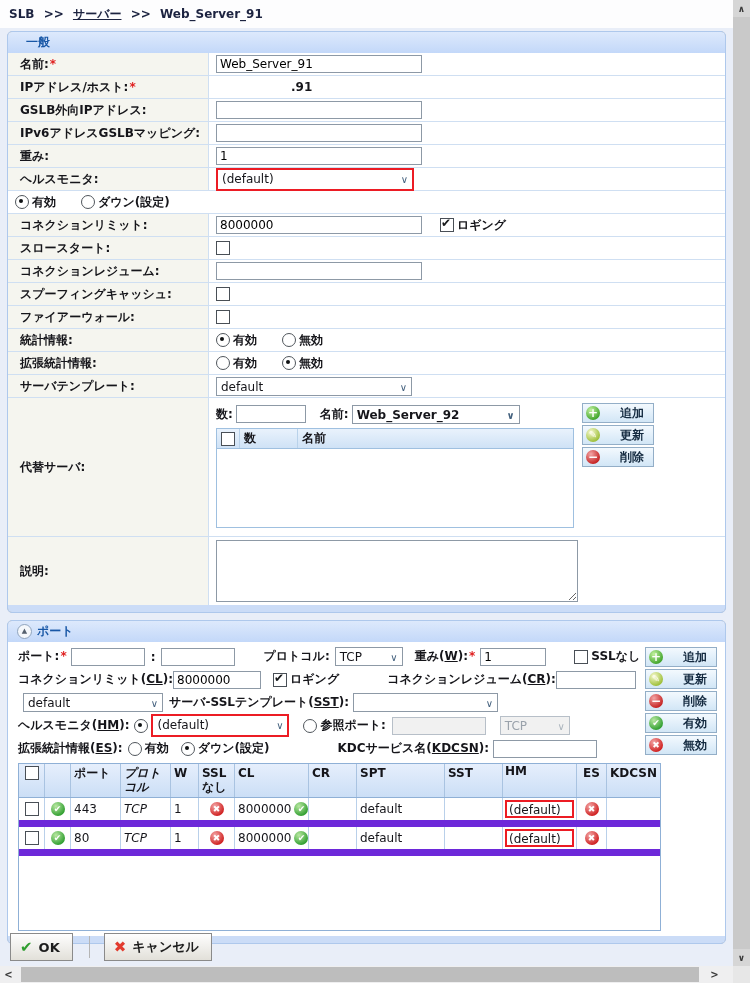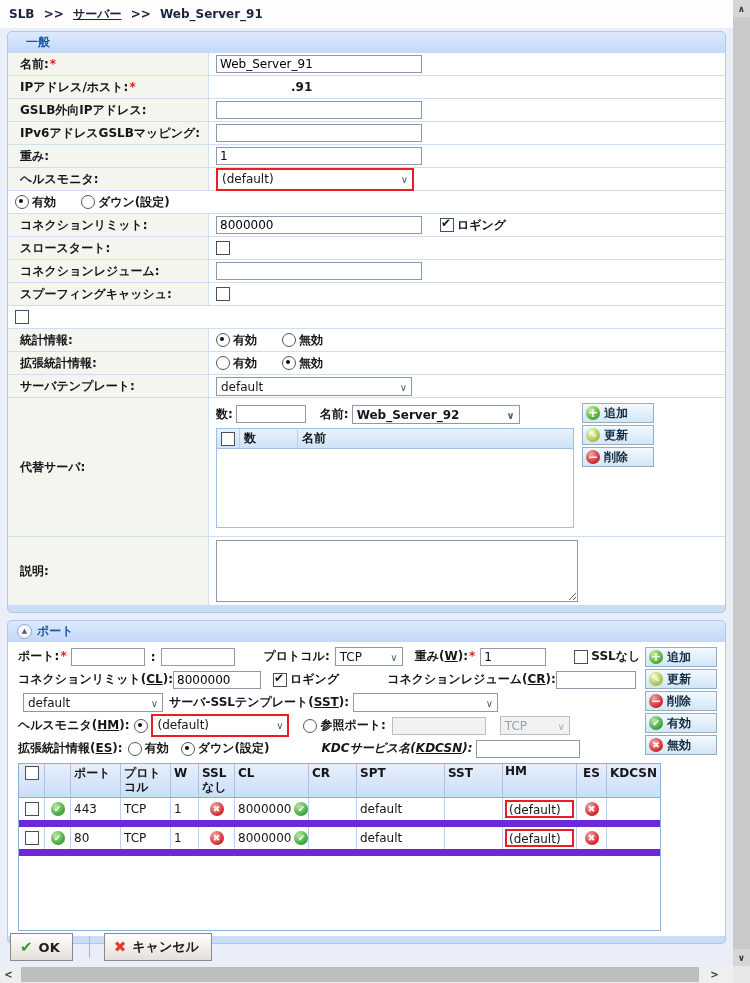--- a/index.html
+++ b/index.html
@@ -52,21 +52,21 @@
   .icon-add::before{content:"+";font-size:12px;margin-top:-1px;}
   .icon-edit{background:radial-gradient(circle at 35% 30%,#f6f9cf,#9cbe37 75%);}
   .icon-edit::before{content:"✎";font-size:10px;color:#fffef2;}
   .icon-del{background:radial-gradient(circle at 35% 30%,#f3a6a6,#c42020 75%);}
   .icon-del::before{content:"−";font-size:12px;margin-top:-1px;}
   .icon-ok{background:radial-gradient(circle at 35% 30%,#b9e8a2,#2f9e2f 75%);}
   .icon-ok::before{content:"✔";}
   .icon-no{background:radial-gradient(circle at 35% 30%,#f3a6a6,#cf1f1f 75%);}
   .icon-no::before{content:"✖";}
   
-  .sbtn{display:flex;align-items:center;gap:4px;width:72px;height:20px;background:linear-gradient(#f3f9fe,#d2e6f6);
+  .sbtn{display:flex;align-items:center;gap:20px;width:72px;height:20px;background:linear-gradient(#f3f9fe,#d2e6f6);
         border:1px solid #93aec7;padding-left:3px;box-sizing:border-box;font-weight:bold;color:#13293f;
         margin-bottom:2px;cursor:pointer;}
   
   .alt-val{align-items:flex-start;padding-top:5px;padding-bottom:6px;}
   .alt-top{display:flex;align-items:center;height:22px;margin-bottom:3px;font-weight:bold;}
   .alt-table{width:358px;height:100px;border:1px solid #9fc0e0;background:#fff;box-sizing:border-box;}
   .alt-thead{display:flex;height:19px;background:linear-gradient(#e9f2fc,#cfe2f6);border-bottom:1px solid #9fc0e0;font-weight:bold;}
   .at-c1{width:22px;border-right:1px solid #b9d2ea;display:flex;align-items:center;justify-content:center;}
   .at-c2{width:58px;border-right:1px solid #b9d2ea;display:flex;align-items:center;padding-left:4px;box-sizing:border-box;}
   .at-c3{flex:1;display:flex;align-items:center;padding-left:4px;}
@@ -83,21 +83,21 @@
           background:#fff;overflow:hidden;}
   .pthead{display:flex;height:34px;background:linear-gradient(#e6effc,#cbdef6);border-bottom:1px solid #8fb0d6;
           font-weight:bold;box-sizing:border-box;}
   .pth{border-right:1px solid #a9c3e1;padding:2px 3px;box-sizing:border-box;display:flex;align-items:flex-start;
        word-break:break-all;line-height:14px;}
   .ptr{display:flex;height:22px;border-bottom:7px solid #6d28d9;}
   .ptd{border-right:1px solid #b9d0ea;height:100%;display:flex;align-items:center;padding:0 3px;box-sizing:border-box;}
   .c-sel{width:26px;justify-content:center;}
   .c-st{width:26px;justify-content:center;}
   .c-port{width:50px;}
-  .c-proto{width:50px;}
+  .c-proto{width:50px;font-style:italic;}
   .c-w{width:28px;}
   .c-ssl{width:36px;}
   .c-ssl.ptd{justify-content:center;}
   .c-cl{width:74px;gap:3px;}
   .c-cr{width:48px;}
   .c-spt{width:88px;}
   .c-sst{width:58px;}
   .c-hm{width:74px;padding:0 2px;}
   .c-es{width:30px;justify-content:center;}
   .c-kdc{flex:1;border-right:none;}
@@ -242,20 +242,23 @@
       <div class="frow row22">
         <div class="flabel">
             <span>スプーフィングキャッシュ:</span>
           </div>
         <div class="fval">
             <span class="cb" data-checked="false"></span>
           </div>
       </div>
 
       <div class="frow row22">
+        <div class="flabel">
+            <span>ファイアーウォール:</span>
+          </div>
         <div class="fval">
             <span class="cb" data-checked="false"></span>
           </div>
       </div>
 
       <div class="frow row22">
         <div class="flabel">
             <span>統計情報:</span>
           </div>
         <div class="fval">
@@ -384,21 +387,21 @@
           <input type="text" class="tinput disabled" style="width: 86px; margin-left: 6px;" disabled="" value="">
           <span class="sel disabled" style="width:70px;margin-left:14px;"><span>TCP</span></span>
         </div>
 
         <div class="prow">
           <span class="plabel"><span>拡張統計情報(</span><span class="ul">ES</span><span>):</span></span>
           <span class="radio" style="margin-left:5px;" data-checked="false"></span>
             <span class="optlabel">有効</span>
           <span class="radio" style="margin-left:12px;" data-checked="true"></span>
             <span class="optlabel">ダウン(設定)</span>
-          <span class="plabel" style="margin-left:52px;font-style:italic;"><span>KDCサービス名(</span><span class="ul">KDCSN</span><span>):</span></span>
+          <span class="plabel" style="margin-left:68px;"><span>KDCサービス名(</span><span class="ul">KDCSN</span><span>):</span></span>
           <input type="text" class="tinput" style="width: 96px; margin-left: 4px;" value="">
         </div>
 
         <div class="port-btns">
           <div class="sbtn">
               <span class="icon icon-add"></span>
               <span>追加</span>
             </div>
           <div class="sbtn">
               <span class="icon icon-edit"></span>

